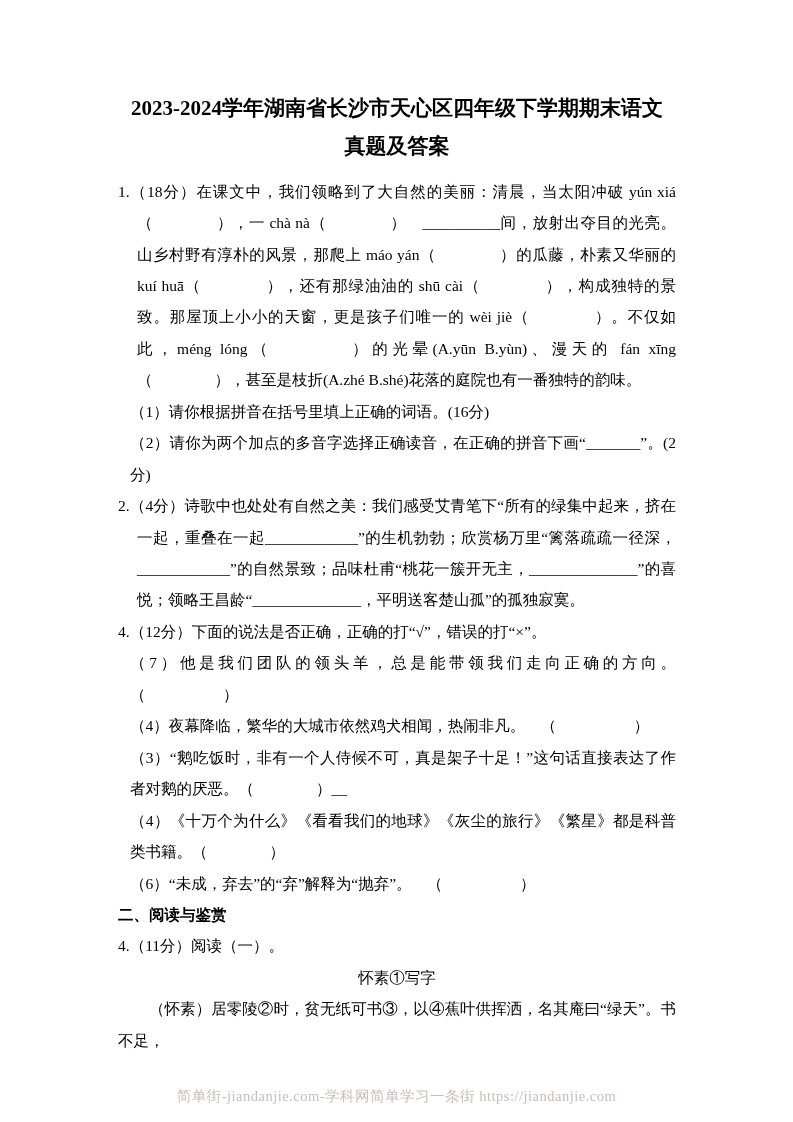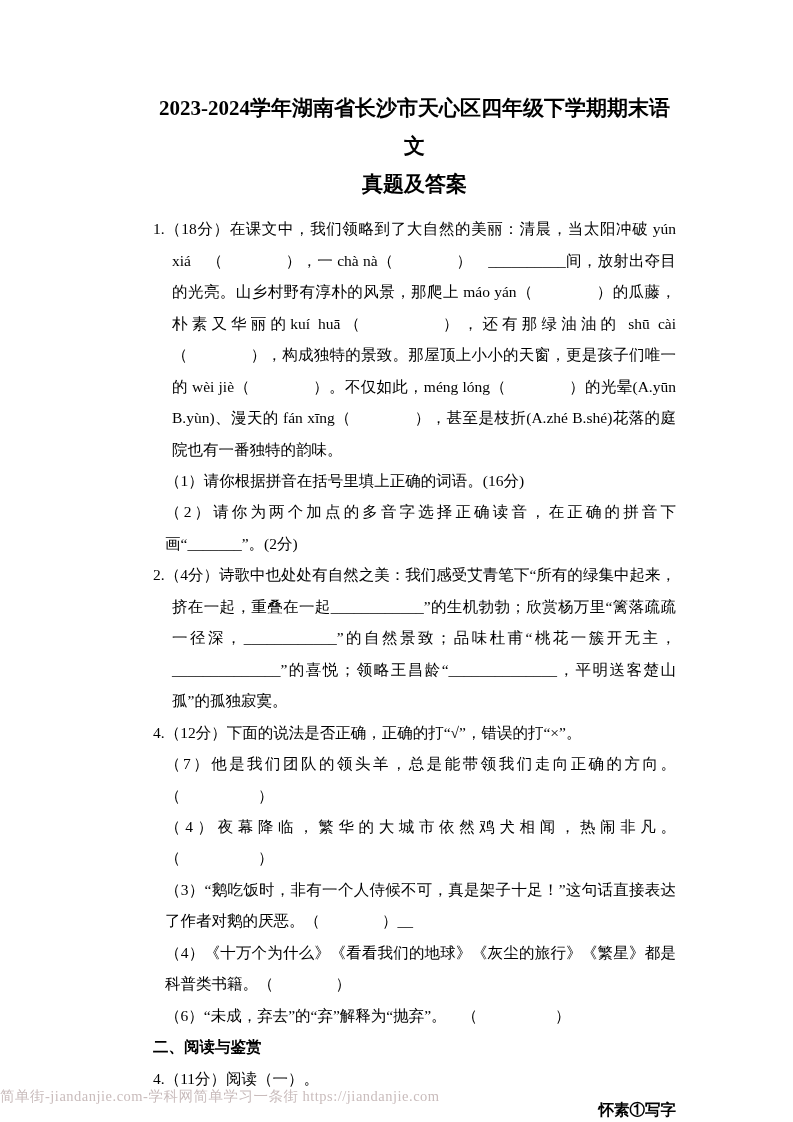--- a/index.html
+++ b/index.html
@@ -12,21 +12,20 @@
     height: 1122px;
     position: relative;
     font-family: "Liberation Serif", "DejaVu Serif", serif;
     color: #000000;
     overflow: hidden;
   }
   .page {
     position: absolute;
     inset: 0;
     background: #ffffff;
-    padding-left: 35px;
   }
   .content {
     padding: 90px 117px 0 118px;
     font-size: 15.5px;
     line-height: 2.03;
   }
   h1.doc-title {
     font-size: 21px;
     font-weight: bold;
     text-align: center;
@@ -43,33 +42,32 @@
   }
   .hang {
     padding-left: 19px;
     text-indent: -19px;
   }
   .sub {
     margin-left: 12px;
     text-align: justify;
   }
   .center {
-    text-align: right;
-    font-weight: bold;
+    text-align: center;
   }
   .reading-para {
     text-indent: 31px;
     text-align: justify;
   }
   .footer {
     position: absolute;
     left: 0;
     right: 0;
     bottom: 16px;
-    text-align: left;
+    text-align: center;
     font-size: 14.5px;
     color: #c9bcbc;
     letter-spacing: 0.5px;
   }
 </style>
 </head>
 <body>
 
 <div class="page">
   <div class="content">

